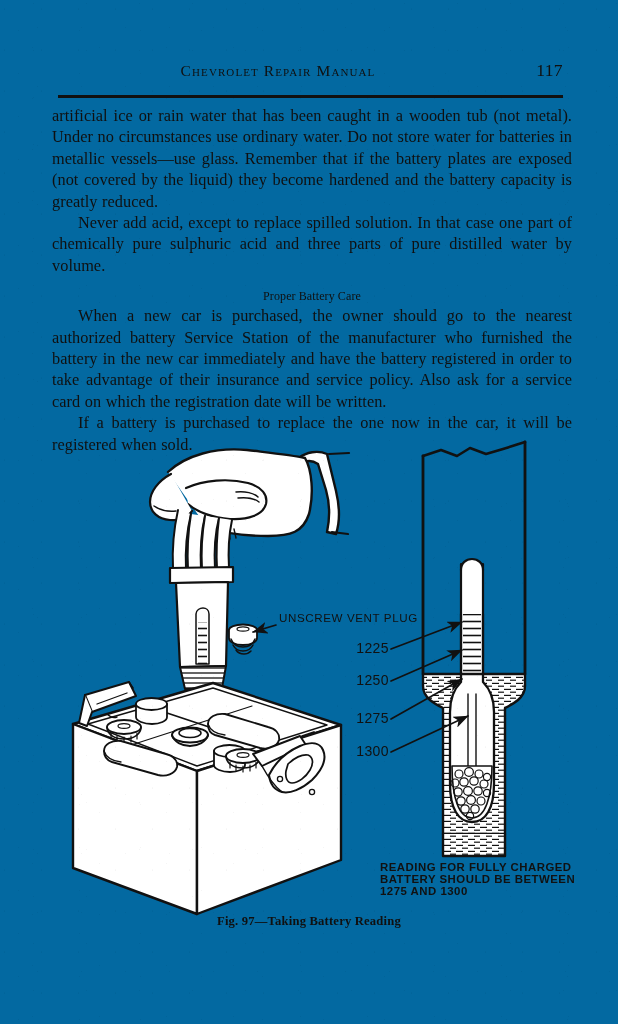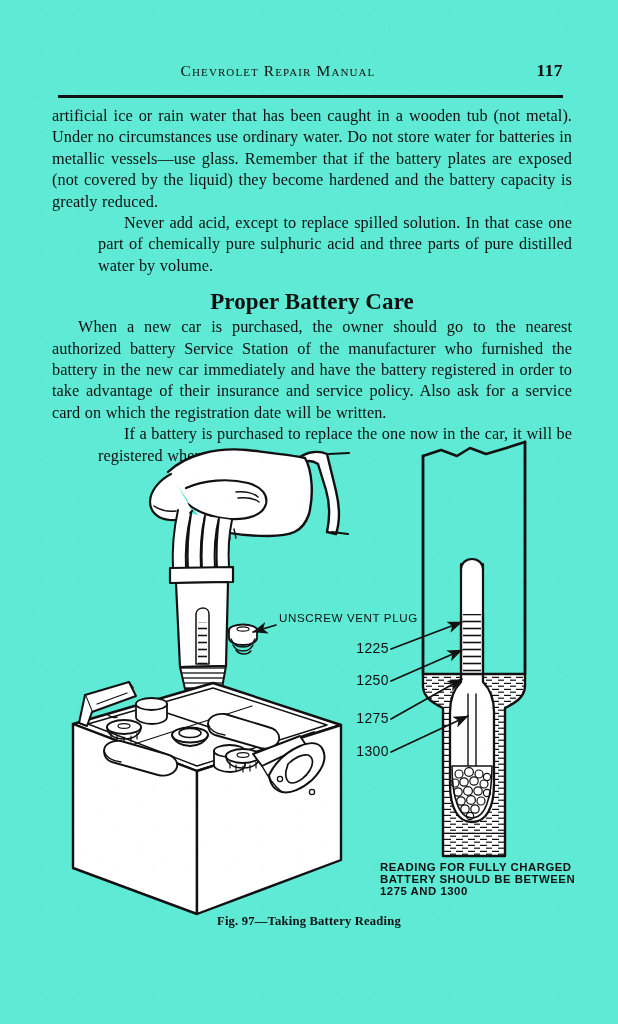--- a/index.html
+++ b/index.html
@@ -10,21 +10,21 @@
   }
   body {
     font-family: "Liberation Serif", "DejaVu Serif", serif;
     color: #101010;
   }
   #page {
     position: relative;
     width: 618px;
     height: 1024px;
     margin: 0 auto;
-    background: #5eead4;
+    background: #0369a1;
     overflow: hidden;
   }
 
   
   .runhead {
     position: absolute;
     left: 58px;
     top: 62px;
     width: 505px;
     height: 26px;
@@ -38,21 +38,21 @@
     font-size: 15.5px;
     font-variant: small-caps;
     letter-spacing: 1.1px;
     white-space: nowrap;
   }
   .runhead-folio {
     position: absolute;
     right: 0;
     top: -2px;
     font-size: 17.5px;
-    font-weight: bold;
+    font-weight: normal;
     letter-spacing: 0.4px;
   }
   .headrule {
     position: absolute;
     left: 58px;
     top: 95px;
     width: 505px;
     height: 3px;
     background: #111;
   }
@@ -68,26 +68,26 @@
     margin: 0 0 0 0;
     font-size: 16.3px;
     line-height: 21.4px;
     text-align: justify;
     text-justify: inter-word;
     letter-spacing: 0.05px;
     word-spacing: 0.4px;
     hyphens: none;
   }
   p.para.indent { text-indent: 26px; }
-  p.gap { margin-top: 0px; margin-left: 46px; }
+  p.gap { margin-top: 0px; }
 
   h2.section-head {
     margin: 13px 0 1px 0;
-    font-size: 23px;
-    font-weight: bold;
+    font-size: 12px;
+    font-weight: normal;
     text-align: center;
     letter-spacing: 0.1px;
   }
 
   
   .figure-wrap {
     position: absolute;
     left: 0;
     top: 436px;
     width: 532px;

